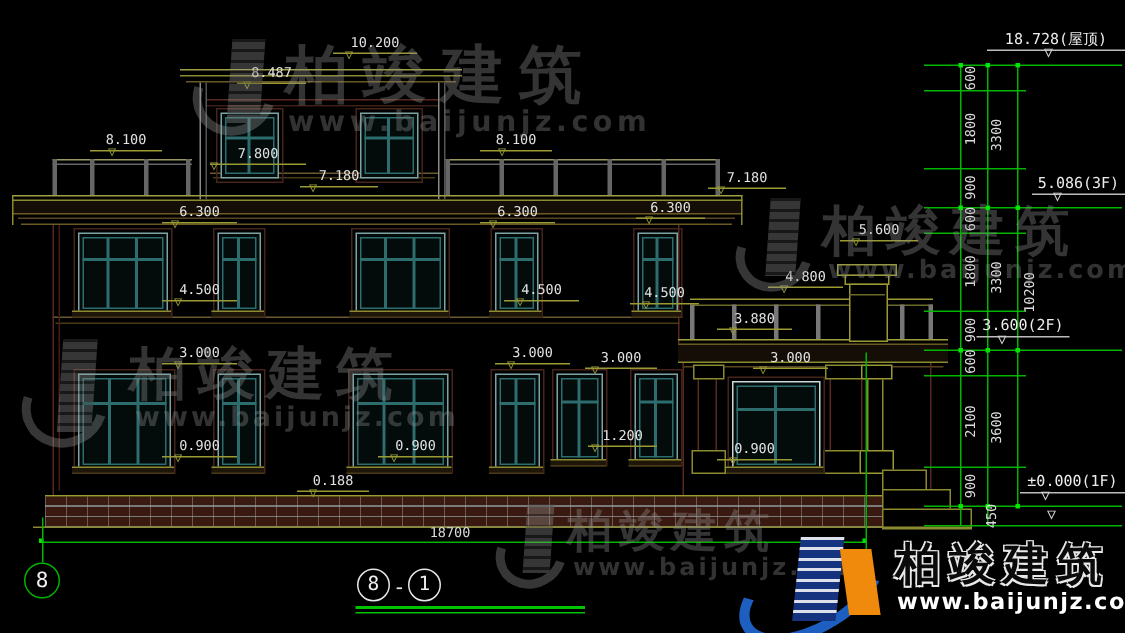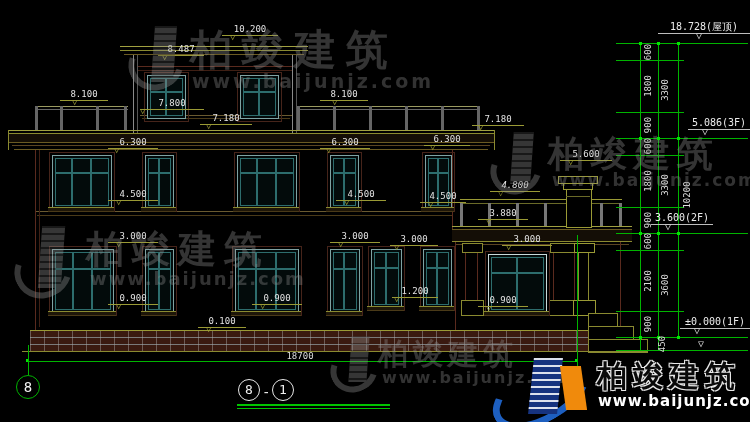--- a/index.html
+++ b/index.html
@@ -222,31 +222,31 @@
   <div class="lm" style="left:140px;top:98px;width:64px;"><span>7.800</span><span class="tri" style="left:0px;">▽</span></div>
   <div class="lm" style="left:200px;top:113px;width:52px;"><span>7.180</span><span class="tri" style="left:6px;">▽</span></div>
   <div class="lm" style="left:472px;top:114px;width:52px;"><span>7.180</span><span class="tri" style="left:6px;">▽</span></div>
   <div class="lm" style="left:108px;top:137px;width:50px;"><span>6.300</span><span class="tri" style="left:6px;">▽</span></div>
   <div class="lm" style="left:320px;top:137px;width:50px;"><span>6.300</span><span class="tri" style="left:6px;">▽</span></div>
   <div class="lm" style="left:424px;top:134px;width:46px;"><span>6.300</span><span class="tri" style="left:6px;">▽</span></div>
   <div class="lm" style="left:108px;top:189px;width:50px;"><span>4.500</span><span class="tri" style="left:8px;">▽</span></div>
   <div class="lm" style="left:336px;top:189px;width:50px;"><span>4.500</span><span class="tri" style="left:8px;">▽</span></div>
   <div class="lm" style="left:420px;top:191px;width:46px;"><span>4.500</span><span class="tri" style="left:8px;">▽</span></div>
   <div class="lm" style="left:560px;top:149px;width:52px;"><span>5.600</span><span class="tri" style="left:8px;">▽</span></div>
-  <div class="lm" style="left:490px;top:180px;width:50px;font-style:italic;"><span>4.800</span><span class="tri" style="left:8px;">▽</span></div>
+  <div class="lm" style="left:512px;top:180px;width:50px;"><span>4.800</span><span class="tri" style="left:8px;">▽</span></div>
   <div class="lm" style="left:478px;top:208px;width:50px;"><span>3.880</span><span class="tri" style="left:8px;">▽</span></div>
   <div class="lm" style="left:108px;top:231px;width:50px;"><span>3.000</span><span class="tri" style="left:8px;">▽</span></div>
   <div class="lm" style="left:330px;top:231px;width:50px;"><span>3.000</span><span class="tri" style="left:8px;">▽</span></div>
   <div class="lm" style="left:390px;top:234px;width:48px;"><span>3.000</span><span class="tri" style="left:4px;">▽</span></div>
   <div class="lm" style="left:502px;top:234px;width:50px;"><span>3.000</span><span class="tri" style="left:4px;">▽</span></div>
   <div class="lm" style="left:108px;top:293px;width:50px;"><span>0.900</span><span class="tri" style="left:8px;">▽</span></div>
   <div class="lm" style="left:252px;top:293px;width:50px;"><span>0.900</span><span class="tri" style="left:8px;">▽</span></div>
   <div class="lm" style="left:478px;top:295px;width:50px;"><span>0.900</span><span class="tri" style="left:8px;">▽</span></div>
   <div class="lm" style="left:392px;top:286px;width:46px;"><span>1.200</span><span class="tri" style="left:2px;">▽</span></div>
-  <div class="lm" style="left:198px;top:316px;width:48px;"><span>0.100</span><span class="tri" style="left:8px;">▽</span></div>
+  <div class="lm" style="left:198px;top:316px;width:48px;"><span>0.188</span><span class="tri" style="left:8px;">▽</span></div>
 
   <div class="gline" style="left:640px;top:43px;width:1px;height:307px;"></div>
   <div class="gline" style="left:658px;top:43px;width:1px;height:307px;"></div>
   <div class="gline" style="left:678px;top:43px;width:1px;height:294px;"></div>
   <div class="tick" style="top:43px;"></div>
   <div class="tick" style="top:60px;"></div>
   <div class="tick" style="top:112px;"></div>
   <div class="tick" style="top:138px;"></div>
   <div class="tick" style="top:155px;"></div>
   <div class="tick" style="top:207px;"></div>

